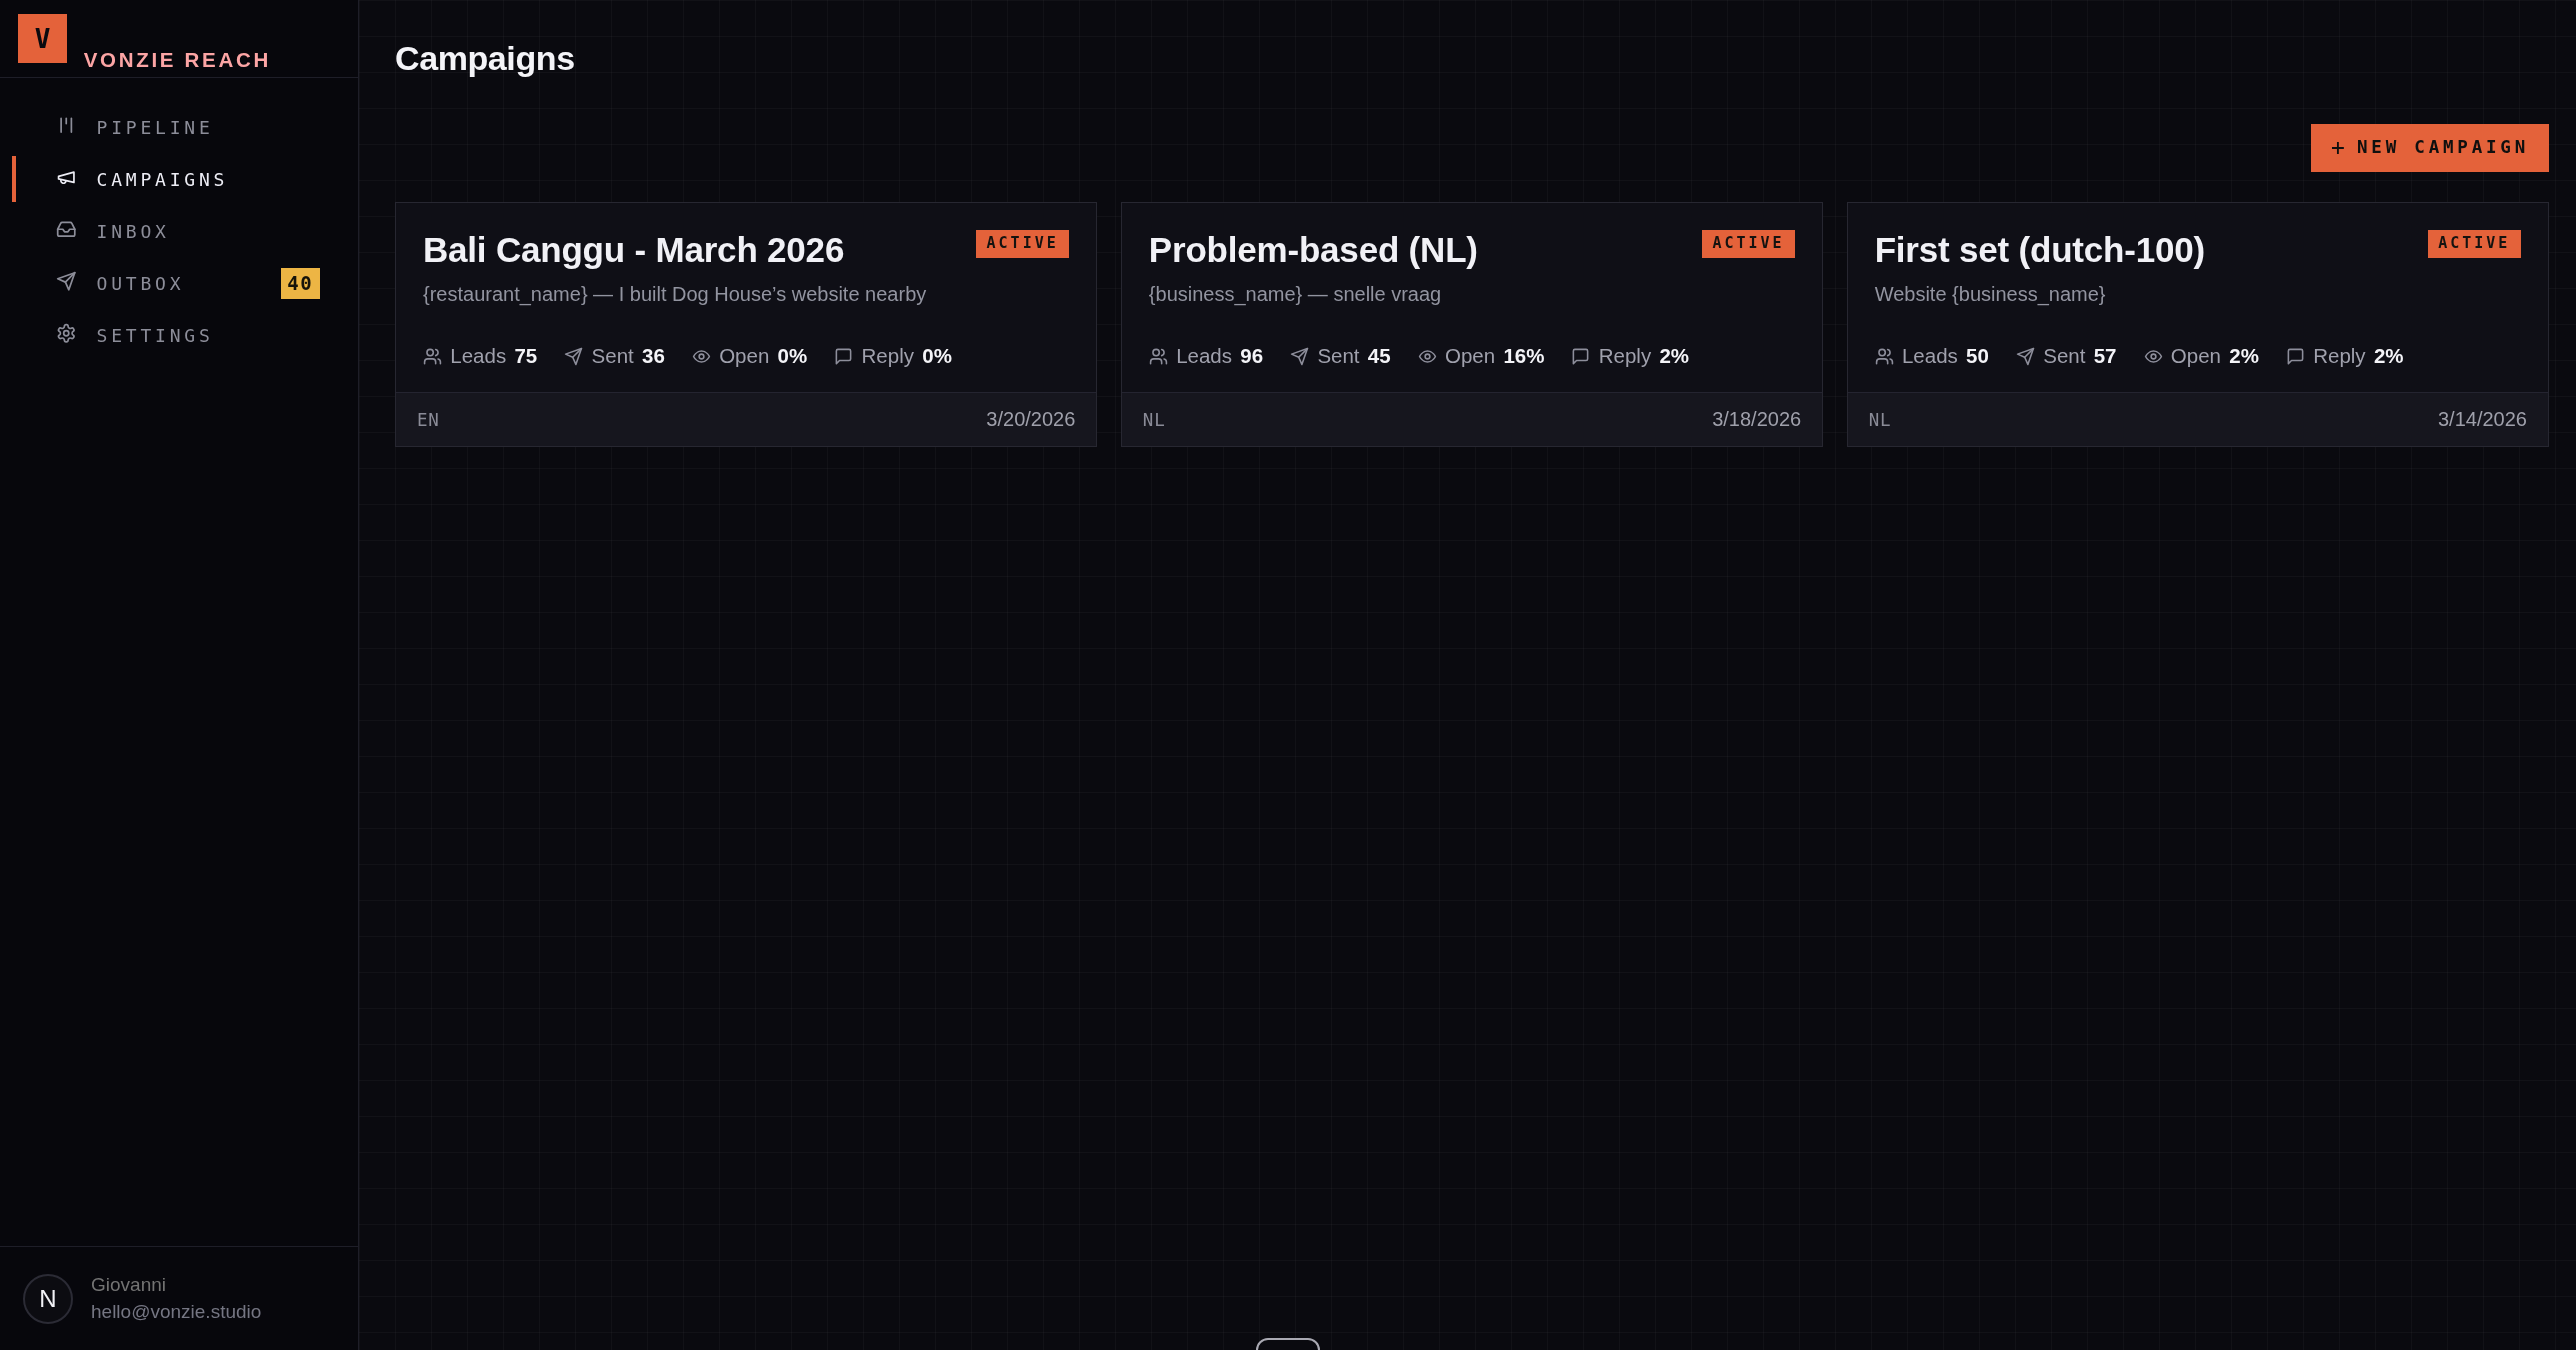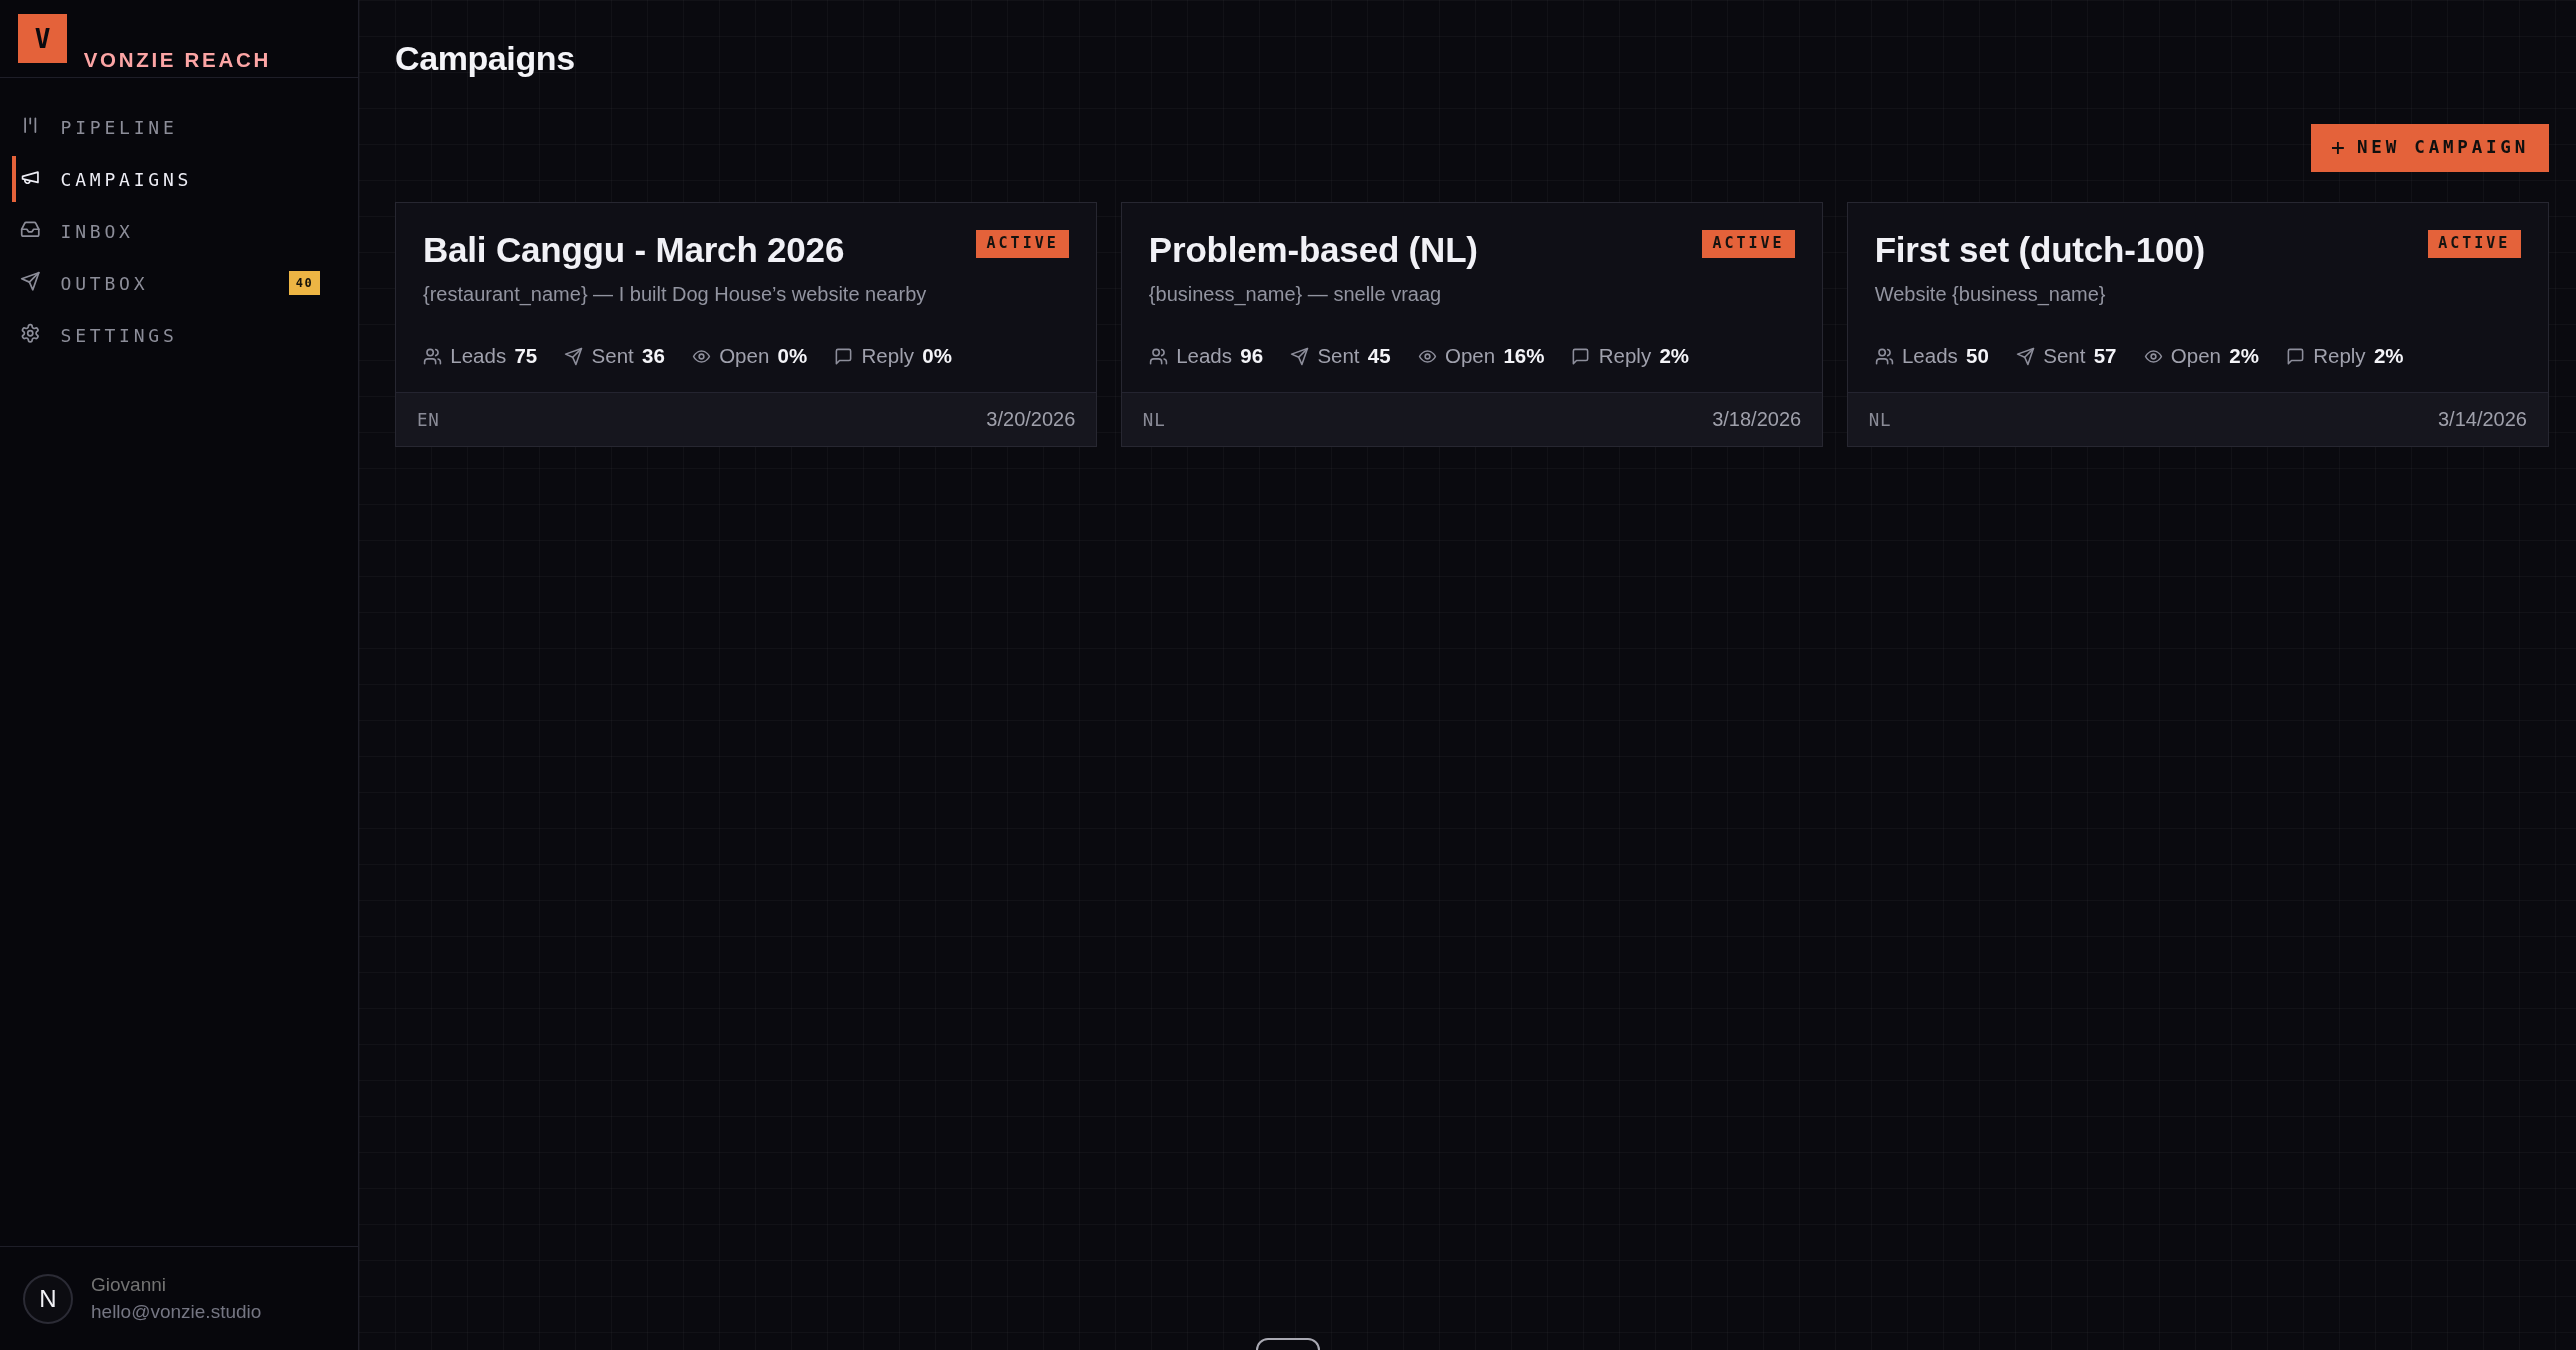--- a/index.html
+++ b/index.html
@@ -29,35 +29,35 @@
     color:#0a0a0f; font-weight:bold; font-size:26px;
     font-family:"DejaVu Sans Mono","Liberation Mono",monospace;
   }
   .brand-name {
     font-weight:bold; font-size:20.5px; letter-spacing:2.7px; color:#fca5a5;margin-top:42px;
   }
   .nav { flex:1; padding-top:23px; }
   .nav-item {
     position:relative;
     display:flex; align-items:center; gap:20px;
-    height:52px; padding-left:20px; padding-right:0;
+    height:52px; padding-left:56px; padding-right:0;
     color:#8c8d99; cursor:pointer;
     font-family:"DejaVu Sans Mono","Liberation Mono",monospace;
     font-size:18px; letter-spacing:3.8px;
   }
   .nav-item svg { width:20.5px; height:20.5px; flex:none; }
   .nav-item.active { color:#ededf5; }
   .nav-item.active::before {
     content:""; position:absolute; left:12px; top:3px; bottom:3px;
     width:3.8px; background:#e4623a;
   }
   .nav-badge {
     margin-left:auto; margin-right:38px;
     background:#edb544; color:#16130a;
-    font-size:12px; font-weight:bold; letter-spacing:1.5px;
+    font-size:19px; font-weight:bold; letter-spacing:1.5px;
     padding:6px 6.8px; line-height:1;
   }
   .user-box {
     border-top:0.8px solid #1e1e28;
     height:104px; padding:0 23px;
     display:flex; align-items:center; gap:18px;
   }
   .avatar {
     width:50px; height:50px; border-radius:50%;
     background:#0c0c11; border:2.3px solid #2b2b35;

